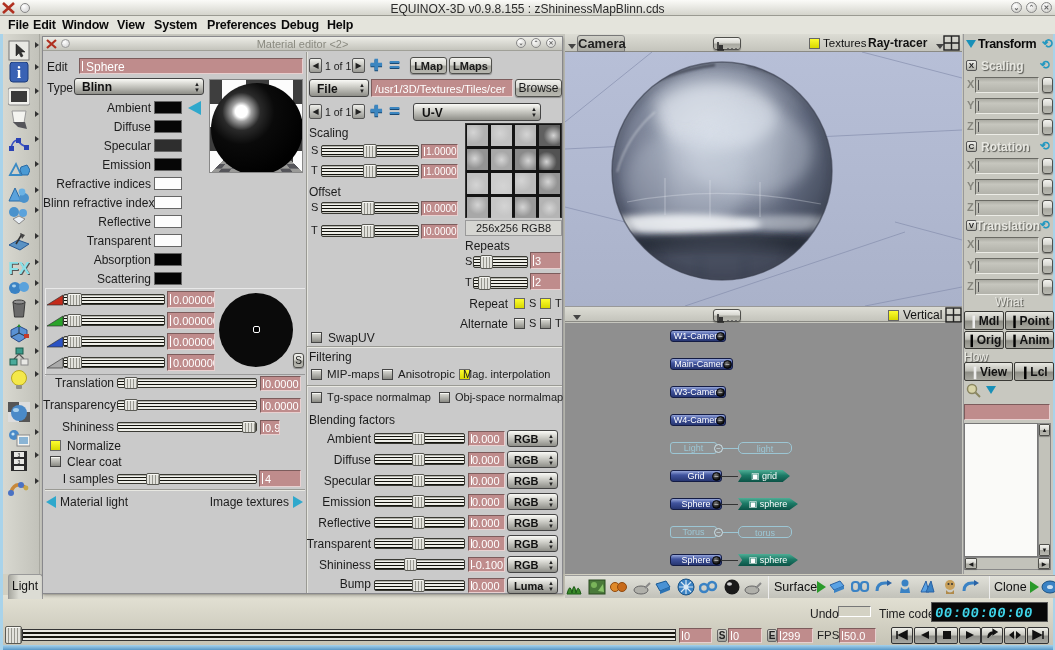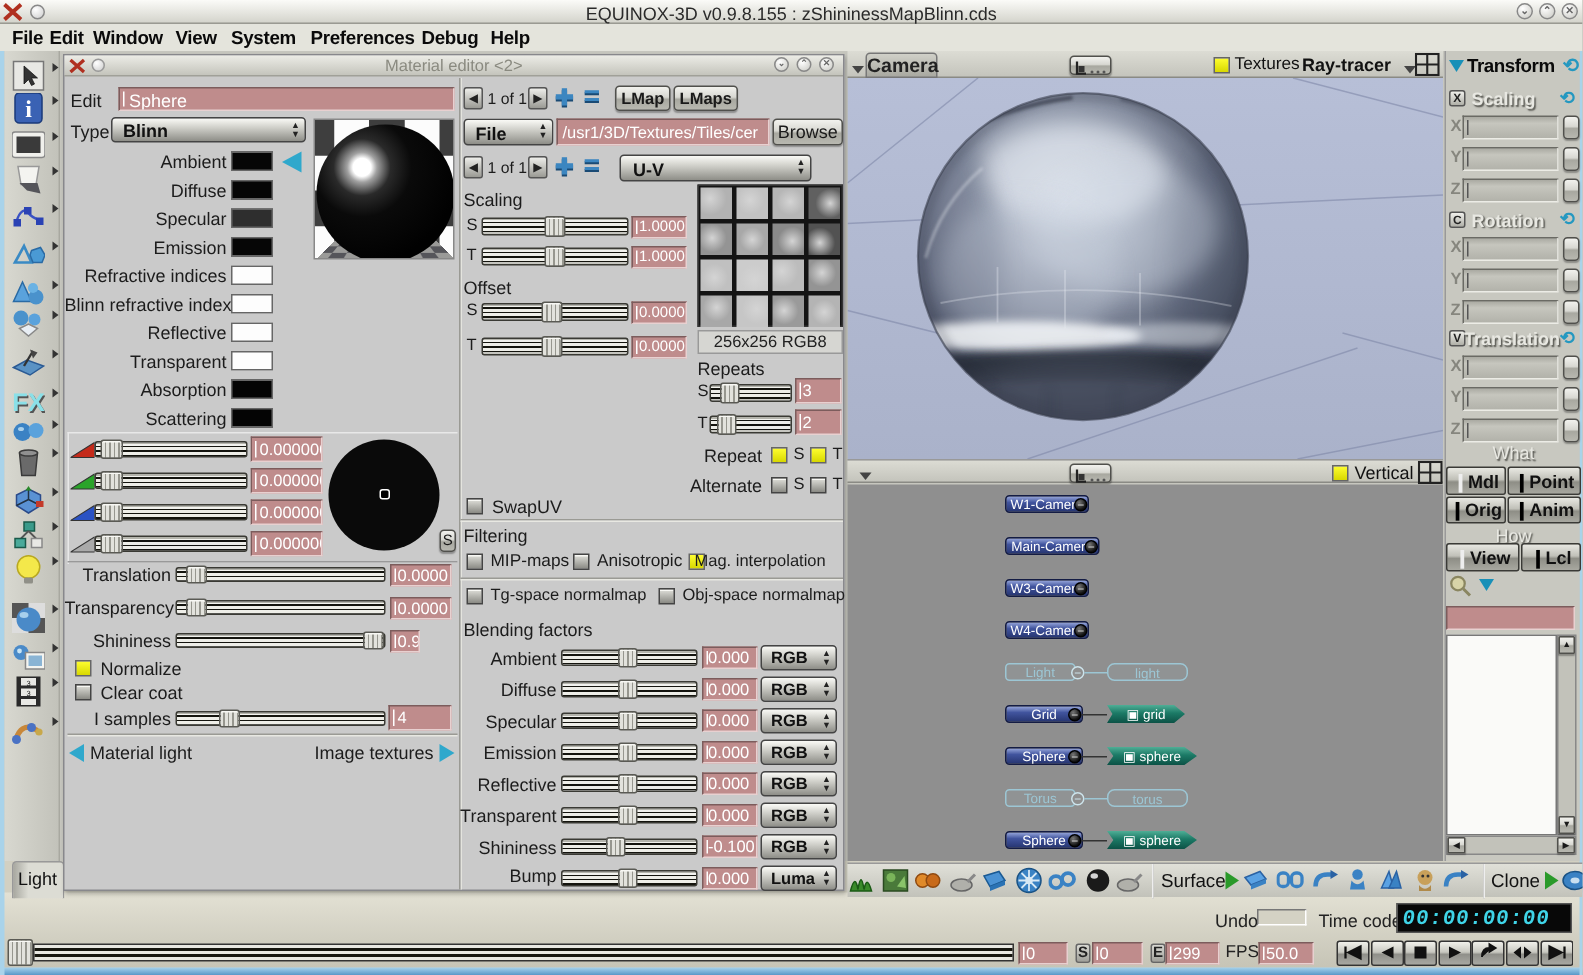--- a/index.html
+++ b/index.html
@@ -688,21 +688,21 @@
     <div class="ab" style="left:3px;top:246px;font-size:11px;font-weight:bold;color:#86867e">Z</div>
     <div class="fldg" style="left:11px;top:245px;width:64px;height:16px">
       <div style="position:absolute;left:2px;top:2px;bottom:2px;width:1px;background:#555"></div>
     </div>
     <div class="btn" style="left:78px;top:245px;width:11px;height:16px"></div>
     <div class="sechd" style="left:0;top:261px;width:90px;text-align:center;font-weight:normal">What</div>
     <div class="wbt" style="left:0px;top:277px;width:40px;height:19px;line-height:18px"><span style="color:#eee">❙</span>Mdl</div>
     <div class="wbt" style="left:41px;top:277px;width:49px;height:19px;line-height:18px"><span style="color:#000">❙</span>Point</div>
     <div class="wbt" style="left:0px;top:297px;width:40px;height:18px;line-height:17px"><span style="color:#000">❙</span>Orig</div>
     <div class="wbt" style="left:41px;top:297px;width:49px;height:18px;line-height:17px"><span style="color:#000">❙</span>Anim</div>
-    <div class="sechd" style="left:0;top:316px;width:90px;text-align:center;font-weight:normal">How</div>
+    <div class="sechd" style="left:0;top:316px;width:90px;text-align:left;font-weight:normal">How</div>
     <div class="wbt" style="left:0px;top:328px;width:49px;height:19px;line-height:18px"><span style="color:#eee">❙</span>View</div>
     <div class="wbt" style="left:50px;top:328px;width:40px;height:19px;line-height:18px"><span style="color:#000">❙</span>Lcl</div>
     <svg class="ab" style="left:2px;top:349px" width="16" height="16" viewBox="0 0 16 16">
       <circle cx="6" cy="6" r="4.5" fill="#d8d4a8" stroke="#8a8660" stroke-width="1.5"></circle>
       <path d="M9.5 9.5 L14 14" stroke="#8a8660" stroke-width="2"></path>
     </svg>
     <div class="ab" style="left:22px;top:352px;width:0;height:0;border-left:5px solid transparent;border-right:5px solid transparent;border-top:8px solid #1890b8"></div>
     <div class="pink" style="left:0px;top:370px;width:86px;height:16px"></div>
     <div class="ab" style="left:0px;top:389px;width:74px;height:134px;background:#fafaf8;border:1px solid #777"></div>
     <div class="ab" style="left:74px;top:389px;width:13px;height:134px;background:#c2c2ba;border:1px solid #888">

